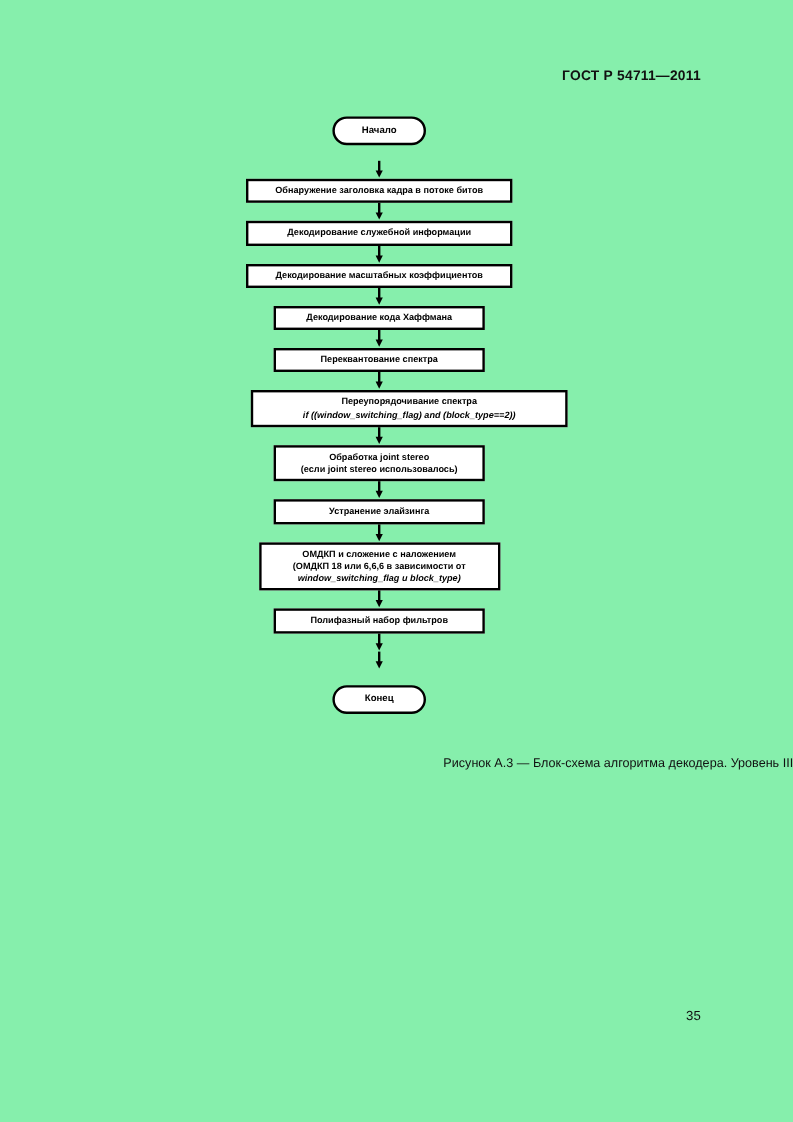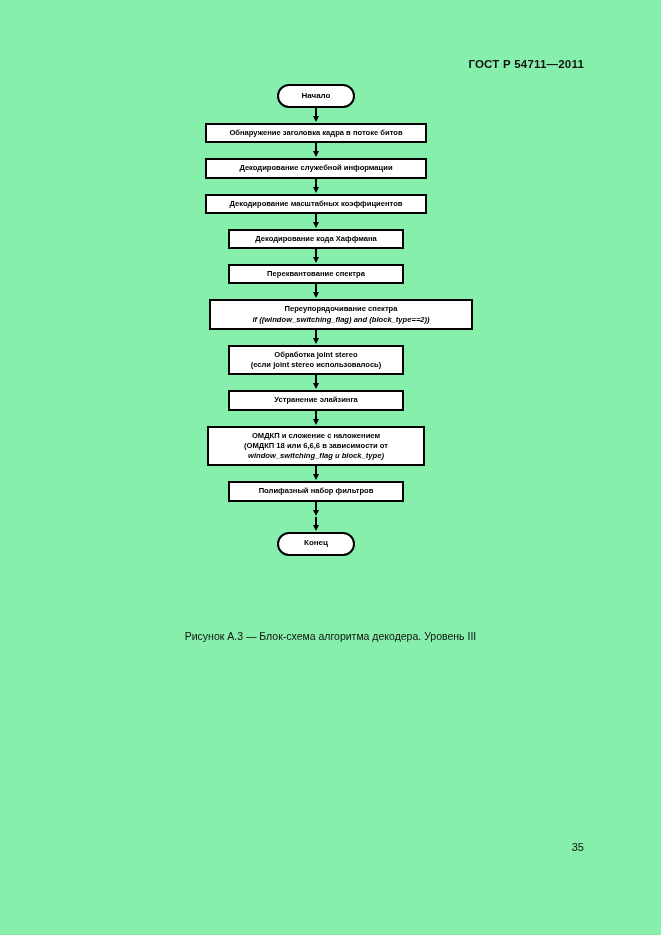--- a/index.html
+++ b/index.html
@@ -56,21 +56,21 @@
     position: absolute;
     left: 184px;
     top: 84px;
     width: 264px;
   }
 
   
   .node-terminal {
     width: 78px;
     height: 24px;
-    margin: 0 auto;
+    margin: 13px auto;
     border: 2.5px solid #000;
     border-radius: 13px;
     background: #fff;
     display: flex;
     align-items: center;
     justify-content: center;
     box-sizing: border-box;
   }
   .node-terminal .node-text {
     font-size: 8px;
@@ -87,21 +87,21 @@
     margin: 0 auto;
     display: flex;
     flex-direction: column;
     align-items: center;
     justify-content: center;
     padding: 3px 8px;
   }
   .node-process.w-standard { width: 222px; }
   .node-process.w-medium   { width: 176px; }
   .node-process.w-wide     { width: 264px; margin-left: 25px; }
-  .node-process.w-xwide    { width: 218px; }
+  .node-process.w-xwide    { width: 201px; }
 
   .node-process .node-text,
   .node-process .node-line {
     font-size: 7.6px;
     font-weight: bold;
     line-height: 1.35;
     text-align: center;
     white-space: nowrap;
   }
   .node-line.italic { font-style: italic; }
@@ -132,21 +132,21 @@
     border-right: 3.5px solid transparent;
     border-top: 6px solid #000;
   }
 
   
   .figure-caption {
     position: absolute;
     left: 0;
     top: 630px;
     width: 661px;
-    text-align: center;
+    text-align: right;
     font-size: 10.5px;
     color: #111;
   }
 </style>
 </head>
 <body>
 
 <div class="page">
 
   <div class="doc-header">ГОСТ Р 54711—2011</div>

